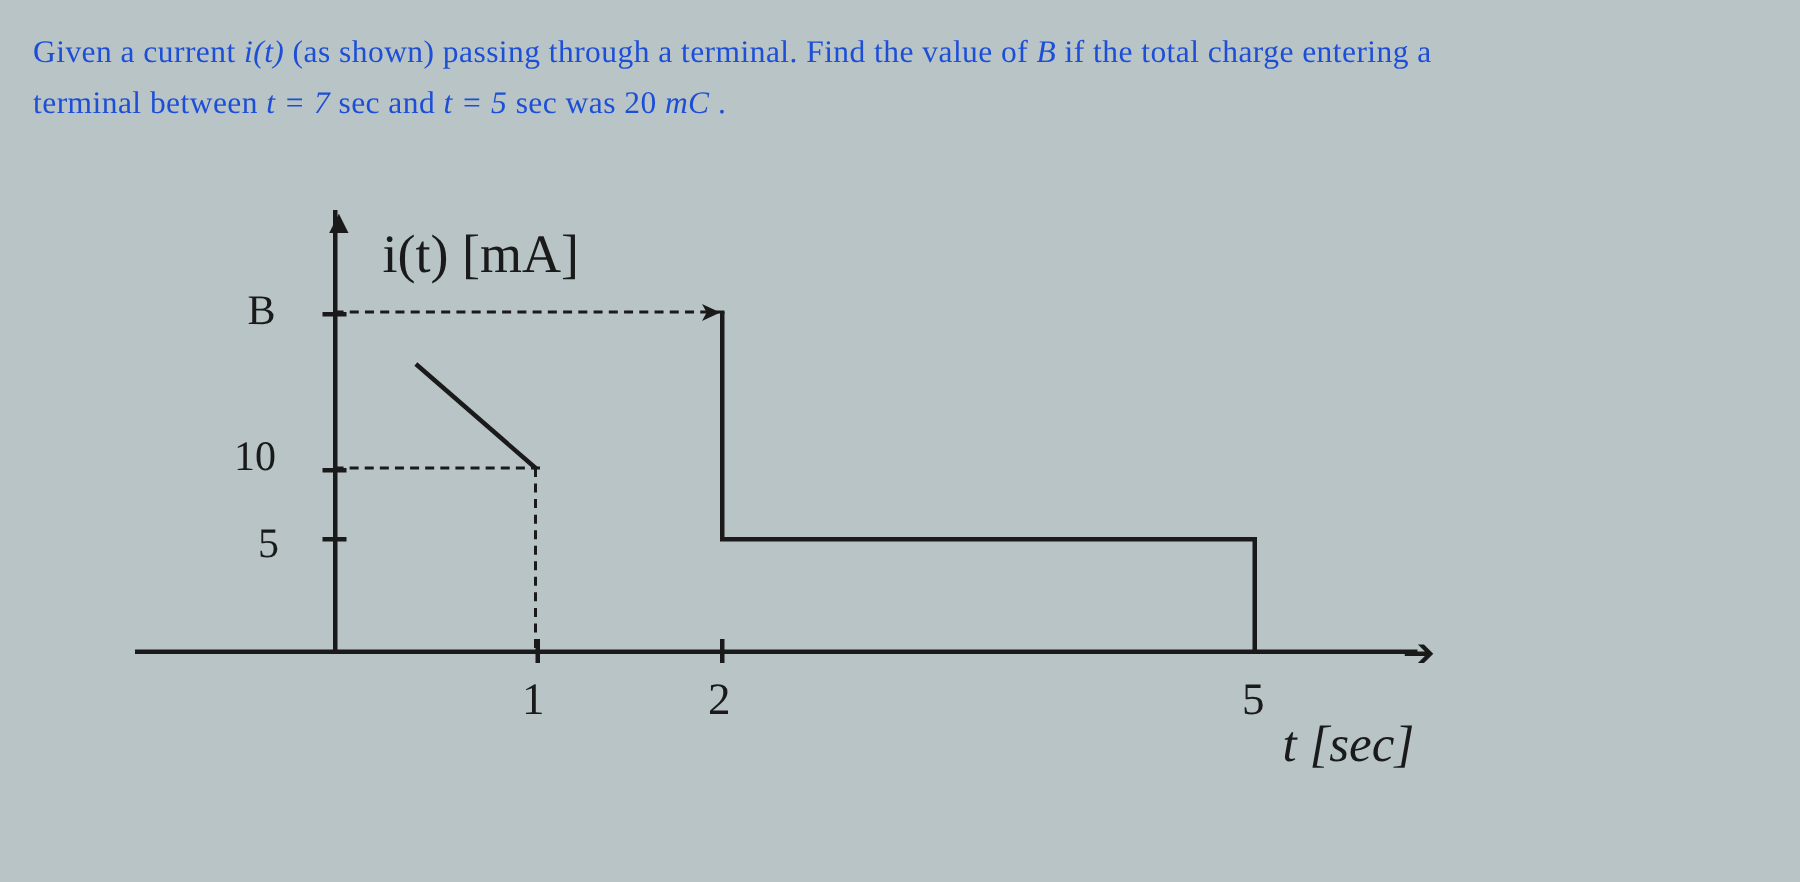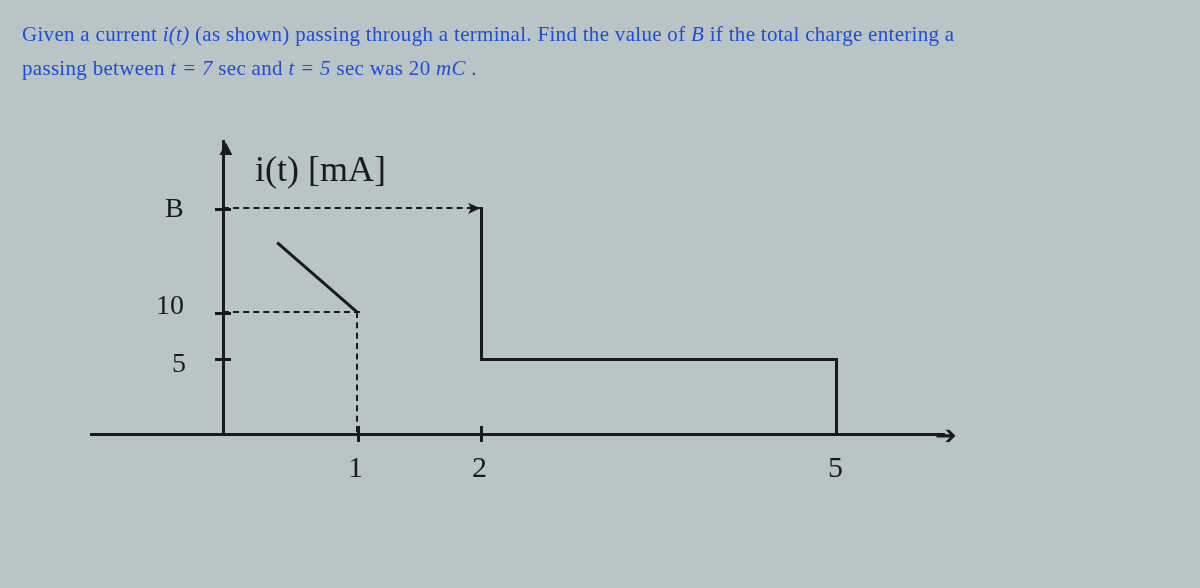--- a/index.html
+++ b/index.html
@@ -196,36 +196,37 @@
   </style>
 </head>
 <body>
 
 <div class="problem-text">
   <span>Given a current </span>
   <span class="math-var">i(t)</span>
   <span> (as shown) passing through a terminal. Find the value of </span>
   <span class="math-var">B</span>
   <span> if the total charge entering a</span><br>
-  <span>passing between </span>
+  <span>terminal between </span>
   <span class="math-var">t = 7</span>
   <span> sec and </span>
   <span class="math-var">t = 5</span>
   <span> sec was 20 </span>
   <span class="math-var">mC</span>
   <span> .</span>
 </div>
 
 <div class="graph-container">
   <div class="y-axis"></div>
   <div class="y-axis-arrow handwritten">▲</div>
   <div class="x-axis"></div>
   <div class="x-axis-arrow handwritten">➔</div>
 
   <div class="y-title handwritten">i(t)   [mA]</div>
+  <div class="x-title handwritten">t [sec]</div>
 
   <div class="y-label y-label-B handwritten">B</div>
   <div class="y-label y-label-10 handwritten">10</div>
   <div class="y-label y-label-5 handwritten">5</div>
 
   <div class="x-label x-label-1 handwritten">1</div>
   <div class="x-label x-label-2 handwritten">2</div>
   <div class="x-label x-label-5 handwritten">5</div>
 
   <div class="tick-y tick-y-B"></div>

